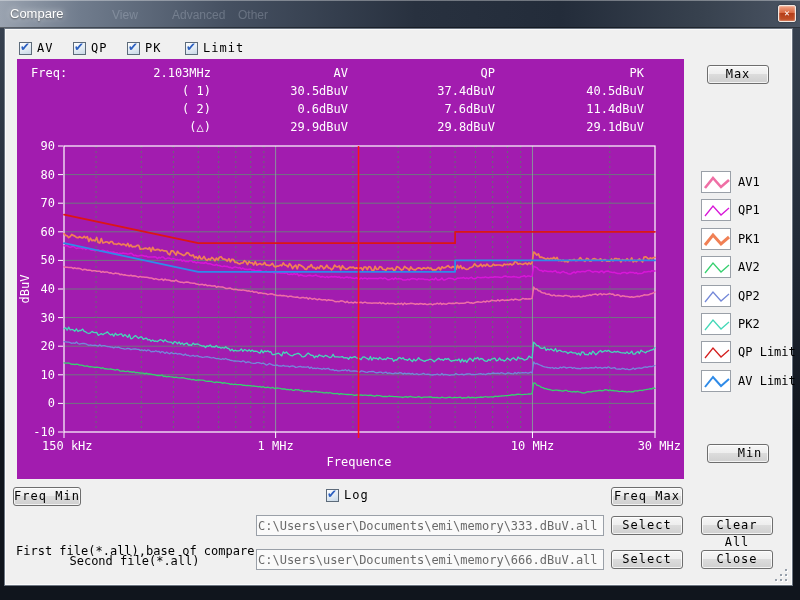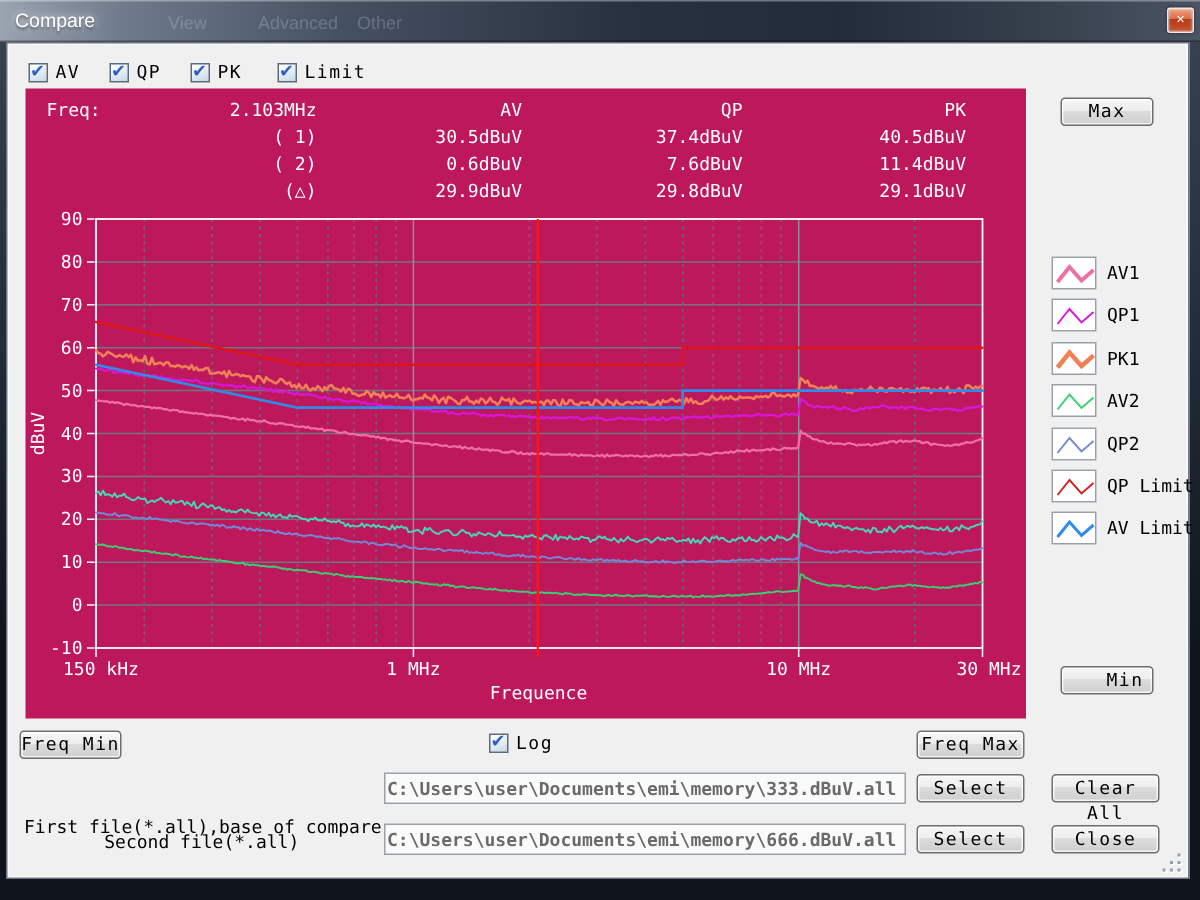--- a/index.html
+++ b/index.html
@@ -24,40 +24,40 @@
   .client { position:absolute; left:4px; top:28px; width:789px; height:558px;
       background:#f0f0f0; border:1px solid #6d7682; box-shadow:inset 0 0 0 1px #fbfbfb; }
   
   .cbwrap { position:absolute; top:12px; height:14px; display:flex; align-items:center; gap:5px; }
   .cb { display:inline-block; width:13px; height:13px; border:1px solid #5d6b7a;
         background:linear-gradient(160deg,#fefefe 0%,#dfe9f2 60%,#c8d8e6 100%); position:relative; }
   .cb .tick { position:absolute; left:0px; top:-3px; color:#2b5fc0; font-size:12px; font-weight:bold;
         font-family:"DejaVu Sans", sans-serif; }
   .cblabel { font-size:12px; color:#000; letter-spacing:1px; }
   
-  .black-panel { position:absolute; left:12px; top:30px; width:667px; height:420px; background:#be185d; }
+  .black-panel { position:absolute; left:12px; top:30px; width:667px; height:420px; background:#a21caf; }
   .readout { position:absolute; left:0; top:5px; width:667px; color:#fff; font-size:12px; }
   .readout .row { display:grid; grid-template-columns:64px 130px 137px 147px 149px; height:18px; align-items:center; }
   .readout .c-l { text-align:left; padding-left:14px; }
   .readout .c-r { text-align:right; }
   .chart-svg { position:absolute; left:0; top:82px; }
   
   .btn { position:absolute; border:1px solid #6e6e6e; border-radius:3px;
       background:linear-gradient(#f6f6f6 0%,#eeeeee 45%,#dddddd 46%,#cfcfcf 100%);
       box-shadow:inset 0 0 0 1px rgba(255,255,255,.75);
       font-family:"DejaVu Sans Mono",monospace; font-size:12px; color:#000;
       text-align:center; letter-spacing:1px; cursor:default; }
   .legend { position:absolute; left:696px; top:142px; }
   .legend-item { display:flex; align-items:center; height:22px; margin-bottom:6.4px; }
   .legend-item .swatch { width:30px; height:22px; background:#fff; border:1px solid #9aa0a8; }
   .legend-item .llabel { font-size:12px; color:#000; margin-left:7px; white-space:nowrap; }
   
   .field-label { position:absolute; font-size:12px; color:#000; }
   .path-input { position:absolute; height:21px; border:1px solid #9aa0a8; background:#fafafa;
-      color:#6a6a6a; font-family:"DejaVu Sans Mono",monospace; font-size:12px; padding:0 1px;font-weight:bold; }
+      color:#6a6a6a; font-family:"DejaVu Sans Mono",monospace; font-size:12px; padding:0 1px; }
   .grip { position:absolute; right:5px; bottom:4px; width:13px; height:13px; }
   .grip i { position:absolute; width:2px; height:2px; background:#97a0ab; box-shadow:1px 1px 0 #fff; }
 </style>
 </head>
 <body>
 
 <div class="window">
 
   <div class="titlebar">
     <span class="win-title">Compare</span>
@@ -228,20 +228,26 @@
         <span class="llabel">AV2</span>
       </div>
       <div class="legend-item">
         <svg class="swatch" width="30" height="22">
             <polyline points="3,16 11,6 19,15 27,8" fill="none" stroke="#7488d8" stroke-width="1.3"></polyline>
           </svg>
         <span class="llabel">QP2</span>
       </div>
       <div class="legend-item">
         <svg class="swatch" width="30" height="22">
+            <polyline points="3,16 11,6 19,15 27,8" fill="none" stroke="#45d8b8" stroke-width="1.3"></polyline>
+          </svg>
+        <span class="llabel">PK2</span>
+      </div>
+      <div class="legend-item">
+        <svg class="swatch" width="30" height="22">
             <polyline points="3,16 11,6 19,15 27,8" fill="none" stroke="#d42020" stroke-width="1.3"></polyline>
           </svg>
         <span class="llabel">QP Limit</span>
       </div>
       <div class="legend-item">
         <svg class="swatch" width="30" height="22">
             <polyline points="3,16 11,6 19,15 27,8" fill="none" stroke="#2f8be8" stroke-width="2"></polyline>
           </svg>
         <span class="llabel">AV Limit</span>
       </div>

